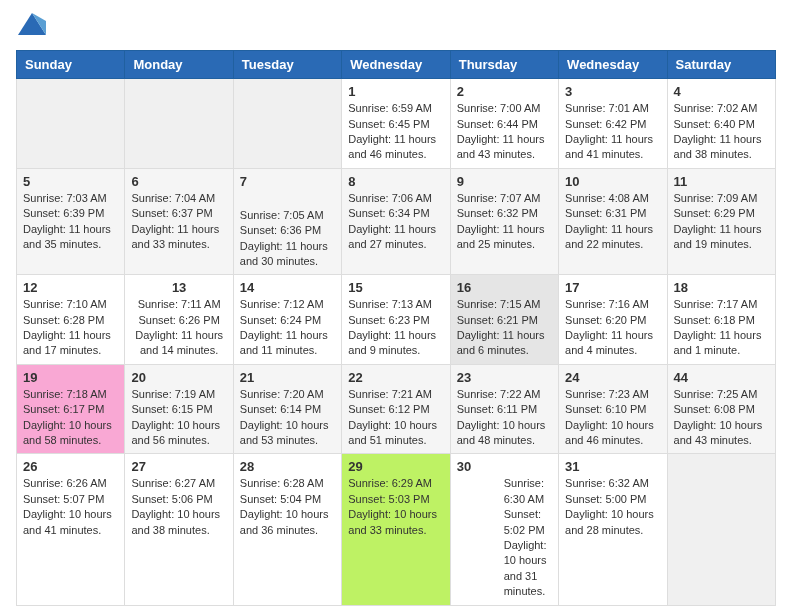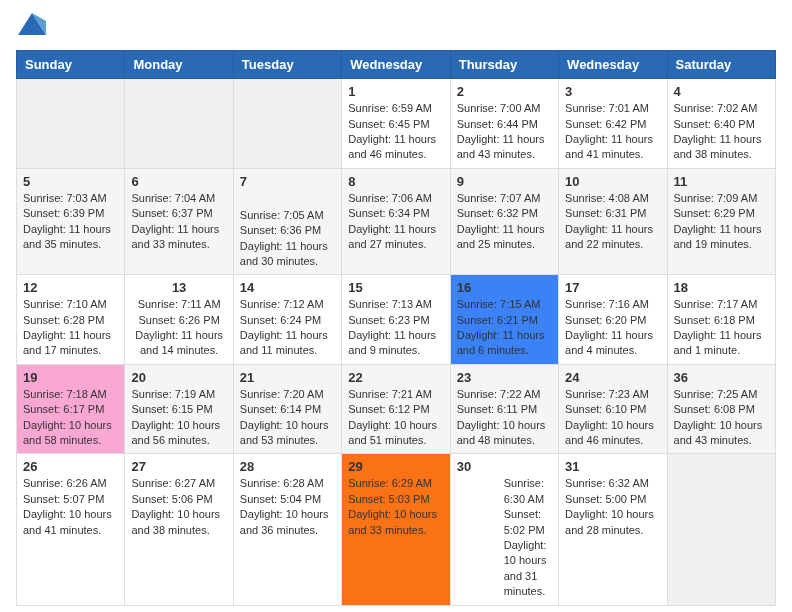--- a/index.html
+++ b/index.html
@@ -210,21 +210,21 @@
           <div class="day-info" style="white-space: pre-line;">Sunrise: 7:12 AM
 Sunset: 6:24 PM
 Daylight: 11 hours and 11 minutes.</div>
         </td>
         <td style="background: rgb(255, 255, 255);">
           <div class="day-number">15</div>
           <div class="day-info" style="white-space: pre-line;">Sunrise: 7:13 AM
 Sunset: 6:23 PM
 Daylight: 11 hours and 9 minutes.</div>
         </td>
-        <td style="background: #3b82f6;">
+        <td style="background: #e5e5e5;">
           <div class="day-number">16</div>
           <div class="day-info" style="white-space: pre-line;">Sunrise: 7:15 AM
 Sunset: 6:21 PM
 Daylight: 11 hours and 6 minutes.</div>
         </td>
         <td style="background: rgb(255, 255, 255);">
           <div class="day-number">17</div>
           <div class="day-info" style="white-space: pre-line;">Sunrise: 7:16 AM
 Sunset: 6:20 PM
 Daylight: 11 hours and 4 minutes.</div>
@@ -267,21 +267,21 @@
 Sunset: 6:11 PM
 Daylight: 10 hours and 48 minutes.</div>
         </td>
         <td style="background: rgb(245, 245, 245);">
           <div class="day-number">24</div>
           <div class="day-info" style="white-space: pre-line;">Sunrise: 7:23 AM
 Sunset: 6:10 PM
 Daylight: 10 hours and 46 minutes.</div>
         </td>
         <td style="background: rgb(245, 245, 245);">
-          <div class="day-number">36</div>
+          <div class="day-number">44</div>
           <div class="day-info" style="white-space: pre-line;">Sunrise: 7:25 AM
 Sunset: 6:08 PM
 Daylight: 10 hours and 43 minutes.</div>
         </td>
       </tr>
       <tr>
         <td style="background: rgb(255, 255, 255);">
           <div class="day-number">26</div>
           <div class="day-info" style="white-space: pre-line;">Sunrise: 6:26 AM
 Sunset: 5:07 PM
@@ -292,21 +292,21 @@
           <div class="day-info" style="white-space: pre-line;">Sunrise: 6:27 AM
 Sunset: 5:06 PM
 Daylight: 10 hours and 38 minutes.</div>
         </td>
         <td style="background: rgb(255, 255, 255);">
           <div class="day-number">28</div>
           <div class="day-info" style="white-space: pre-line;">Sunrise: 6:28 AM
 Sunset: 5:04 PM
 Daylight: 10 hours and 36 minutes.</div>
         </td>
-        <td style="background: #f97316;">
+        <td style="background: #bef264;">
           <div class="day-number">29</div>
           <div class="day-info" style="white-space: pre-line;">Sunrise: 6:29 AM
 Sunset: 5:03 PM
 Daylight: 10 hours and 33 minutes.</div>
         </td>
         <td style="background: rgb(255, 255, 255);">
           <div class="day-number">30</div>
           <div class="day-info" style="white-space: pre-line; margin-left: 47px;">Sunrise: 6:30 AM
 Sunset: 5:02 PM
 Daylight: 10 hours and 31 minutes.</div>

